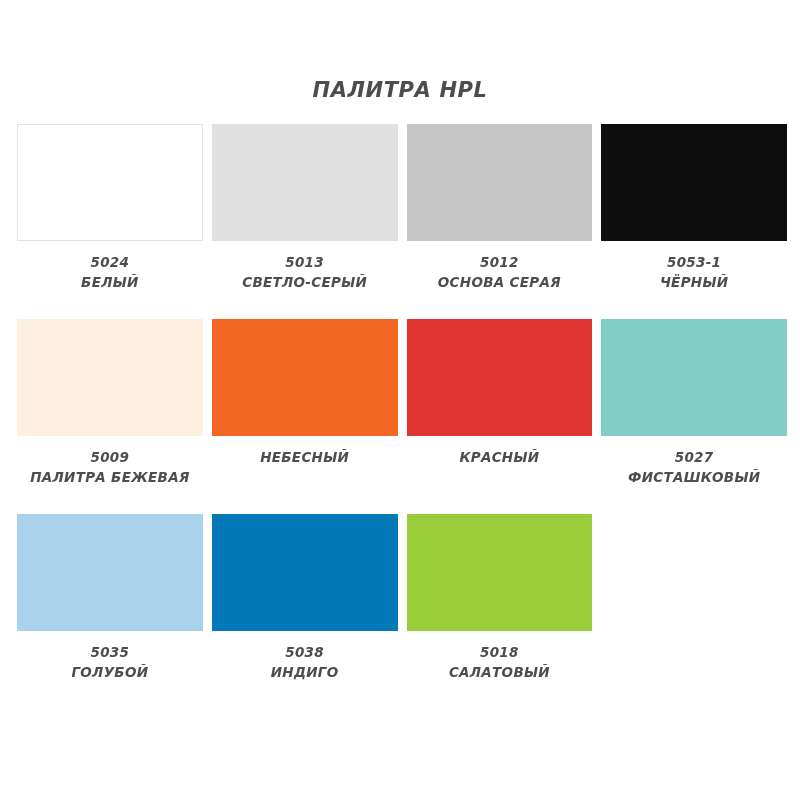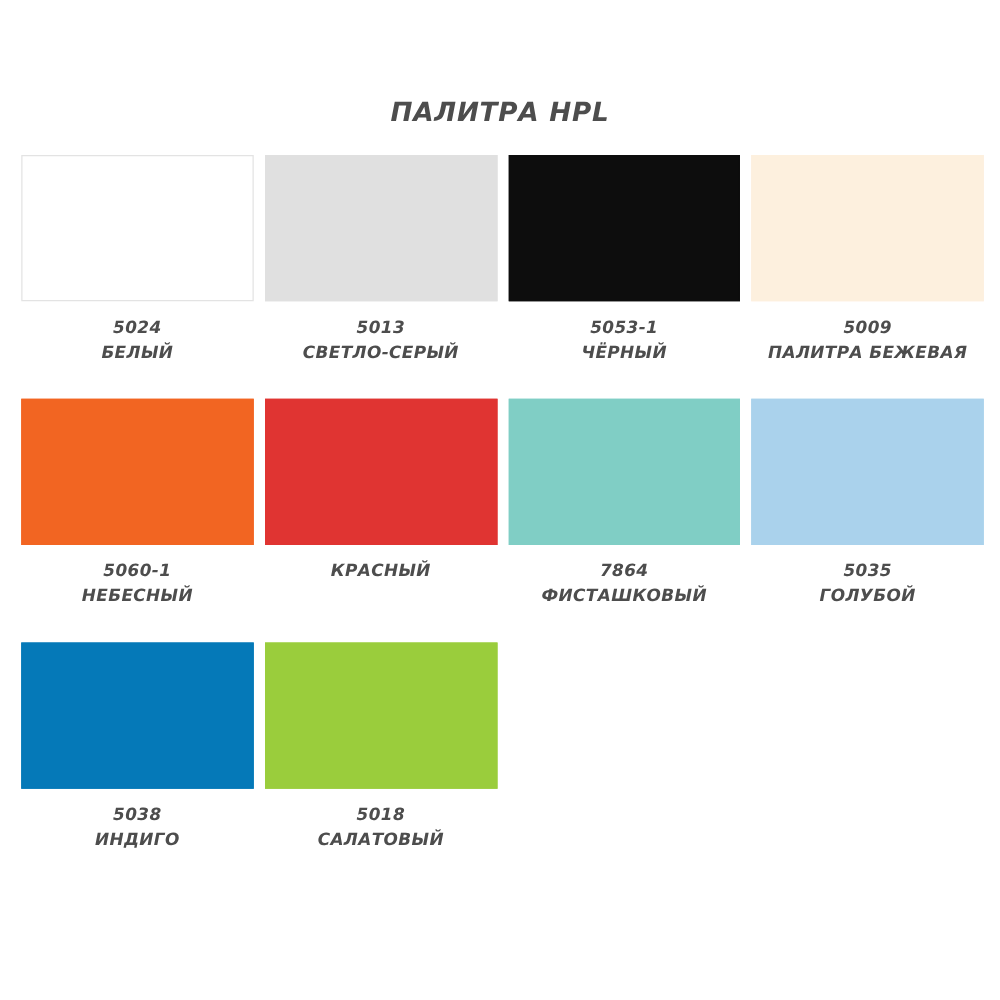--- a/index.html
+++ b/index.html
@@ -90,50 +90,56 @@
         </div>
       </div>
       <div class="swatch-cell">
         <div class="swatch-chip" style="background: rgb(224, 224, 224); border: 1px solid rgb(224, 224, 224);"></div>
         <div class="swatch-caption">
           <span class="swatch-code">5013</span>
           <span class="swatch-name">СВЕТЛО-СЕРЫЙ</span>
         </div>
       </div>
       <div class="swatch-cell">
+        <div class="swatch-chip" style="background: rgb(198, 198, 198); border: 1px solid rgb(198, 198, 198);"></div>
+        <div class="swatch-caption">
+          <span class="swatch-code">5012</span>
+          <span class="swatch-name">ОСНОВА СЕРАЯ</span>
+        </div>
+      </div>
+      <div class="swatch-cell">
         <div class="swatch-chip" style="background: rgb(13, 13, 13); border: 1px solid rgb(13, 13, 13);"></div>
         <div class="swatch-caption">
           <span class="swatch-code">5053-1</span>
           <span class="swatch-name">ЧЁРНЫЙ</span>
         </div>
       </div>
       <div class="swatch-cell">
         <div class="swatch-chip" style="background: rgb(253, 240, 222); border: 1px solid rgb(253, 240, 222);"></div>
         <div class="swatch-caption">
           <span class="swatch-code">5009</span>
           <span class="swatch-name">ПАЛИТРА БЕЖЕВАЯ</span>
         </div>
       </div>
       <div class="swatch-cell">
         <div class="swatch-chip" style="background: rgb(242, 101, 34); border: 1px solid rgb(242, 101, 34);"></div>
         <div class="swatch-caption">
-          <span class="swatch-code">5060-1</span>
           <span class="swatch-name">НЕБЕСНЫЙ</span>
         </div>
       </div>
       <div class="swatch-cell">
         <div class="swatch-chip" style="background: rgb(224, 52, 50); border: 1px solid rgb(224, 52, 50);"></div>
         <div class="swatch-caption">
           <span class="swatch-name">КРАСНЫЙ</span>
         </div>
       </div>
       <div class="swatch-cell">
         <div class="swatch-chip" style="background: rgb(128, 206, 197); border: 1px solid rgb(128, 206, 197);"></div>
         <div class="swatch-caption">
-          <span class="swatch-code">7864</span>
+          <span class="swatch-code">5027</span>
           <span class="swatch-name">ФИСТАШКОВЫЙ</span>
         </div>
       </div>
       <div class="swatch-cell">
         <div class="swatch-chip" style="background: rgb(170, 210, 236); border: 1px solid rgb(170, 210, 236);"></div>
         <div class="swatch-caption">
           <span class="swatch-code">5035</span>
           <span class="swatch-name">ГОЛУБОЙ</span>
         </div>
       </div>

